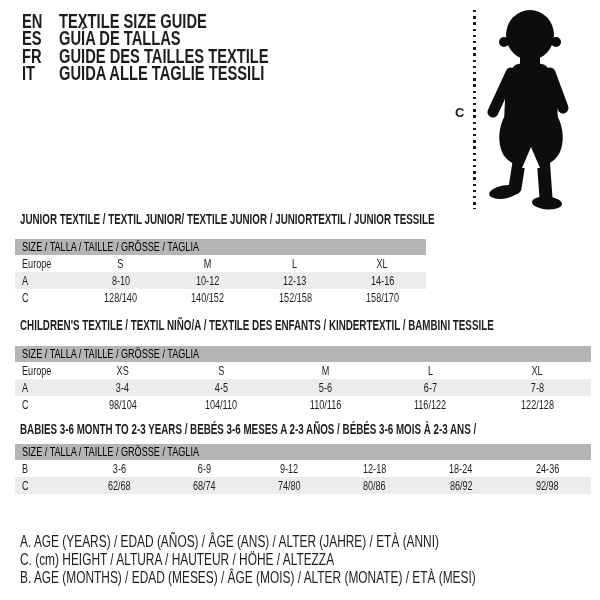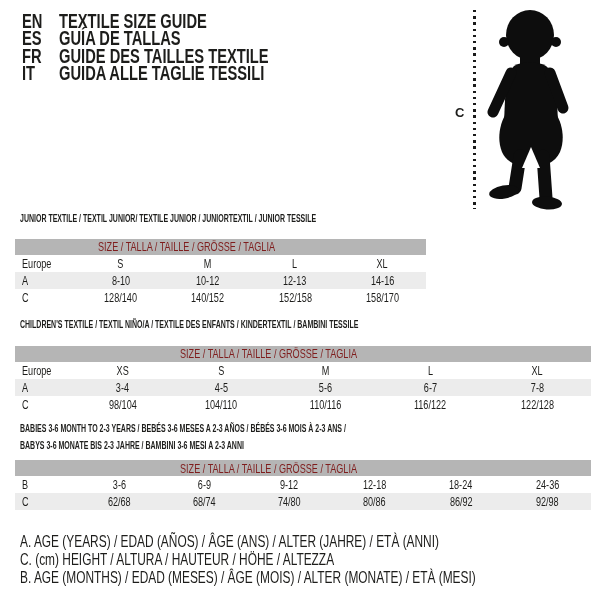--- a/index.html
+++ b/index.html
@@ -23,31 +23,31 @@
     position:absolute;left:473px;top:10px;width:2.5px;height:199px;
     background-image:repeating-linear-gradient(to bottom,#1a1a1a 0 2.5px,transparent 2.5px 6.2px);
   }
   .baby-svg{position:absolute;left:482px;top:8px;}
 
   
   section{position:absolute;left:15px;width:584px;}
   .sec-junior{top:211px;}
   .sec-children{top:317px;}
   .sec-babies{top:421px;}
-  .sec-title{margin:0 0 0 5px;font-size:10px;font-weight:700;line-height:16.5px;}
+  .sec-title{margin:0 0 0 5px;font-size:14px;font-weight:700;line-height:16.5px;}
   .size-table{border-collapse:collapse;margin-top:11px;font-size:13px;}
   .sec-children .size-table{margin-top:12px;}
   .sec-babies .size-table{margin-top:6px;}
   .t-junior{width:411px;}
   .t-children{width:576px;}
   .t-babies{width:576px;}
   .size-table td{height:17px;padding:0;text-align:center;font-weight:400;}
   .size-table td.row-label{text-align:left;padding-left:7px;width:55px;}
   .size-table thead td.bar{
-    background:var(--bar,#b5b5b5);height:16px;text-align:center;padding-left:7px;color:#7f1d1d;
+    background:var(--bar,#b5b5b5);height:16px;text-align:left;padding-left:7px;color:#000000;
   }
   .size-table tr.shaded{background:var(--shade,#ececec);}
 
   
   .legend{position:absolute;left:20px;top:533px;}
   .legend-line{font-size:17px;font-weight:400;line-height:18px;height:18px;}
 </style>
 </head>
 <body style="color: rgb(29, 29, 27);">
 
@@ -160,21 +160,20 @@
           <td><span class="cx">110/116</span></td>
           <td><span class="cx">116/122</span></td>
           <td><span class="cx">122/128</span></td>
         </tr>
       </tbody>
   </table>
 </section>
 
 <section class="sec-babies">
   <h2 class="sec-title"><span class="cx cx-l">BABIES 3-6 MONTH TO 2-3 YEARS / BEBÉS 3-6 MESES A 2-3 AÑOS / BÉBÉS 3-6 MOIS À 2-3 ANS /</span></h2>
-  <h2 class="sec-title"><span class="cx cx-l">BABYS 3-6 MONATE BIS 2-3 JAHRE / BAMBINI 3-6 MESI A 2-3 ANNI</span></h2>
   <table class="size-table t-babies">
     <thead>
         <tr>
           <td class="bar" colspan="7"><span class="cx cx-l">SIZE / TALLA / TAILLE / GRÖSSE / TAGLIA</span></td>
         </tr>
       </thead>
     <tbody>
         <tr>
           <td class="row-label"><span class="cx cx-l">B</span></td>
           <td><span class="cx">3-6</span></td>

